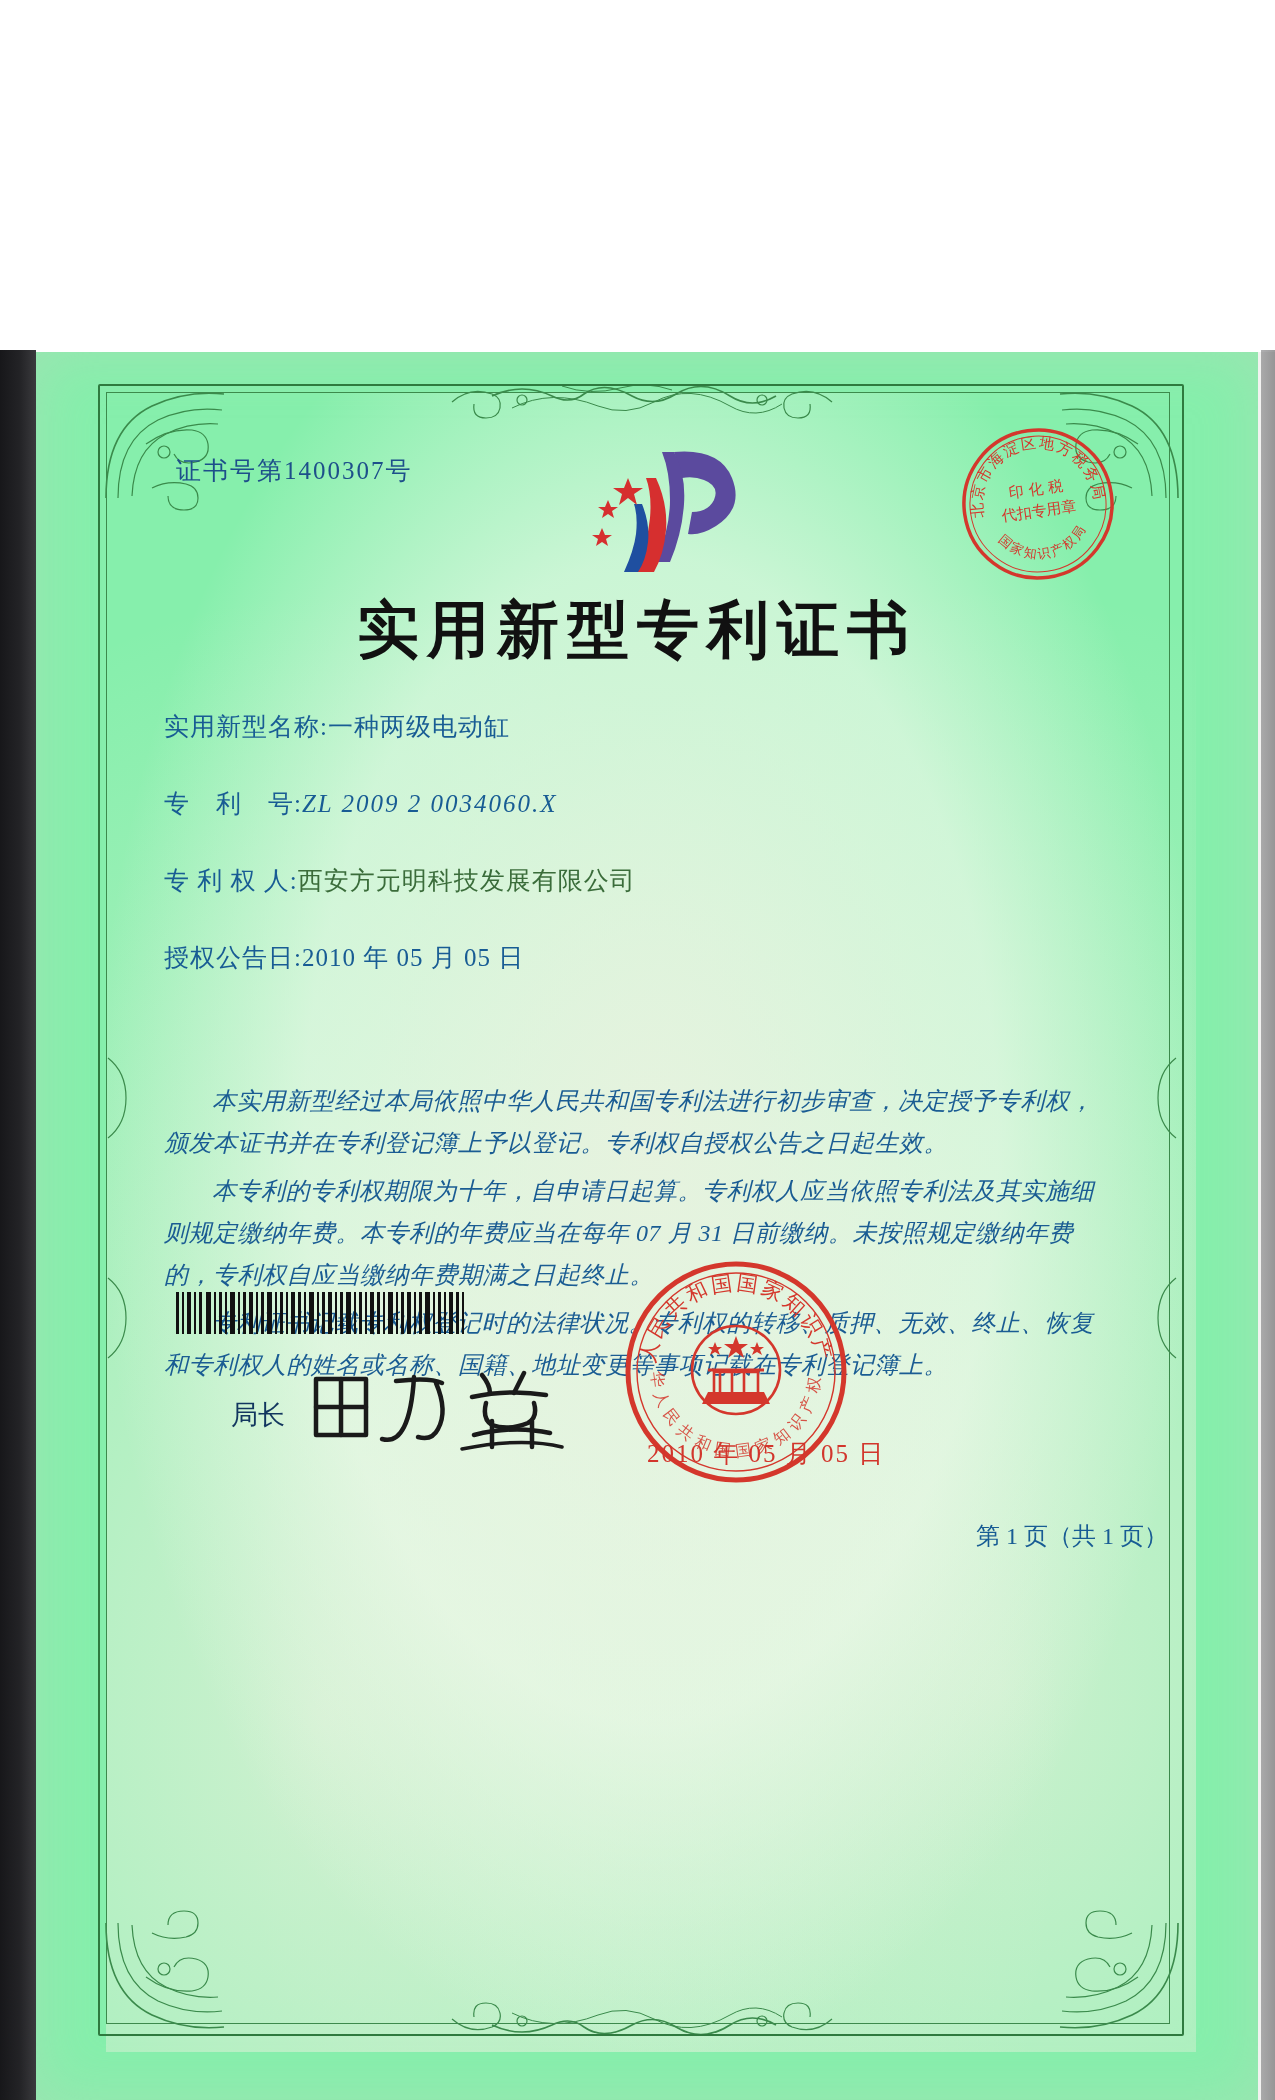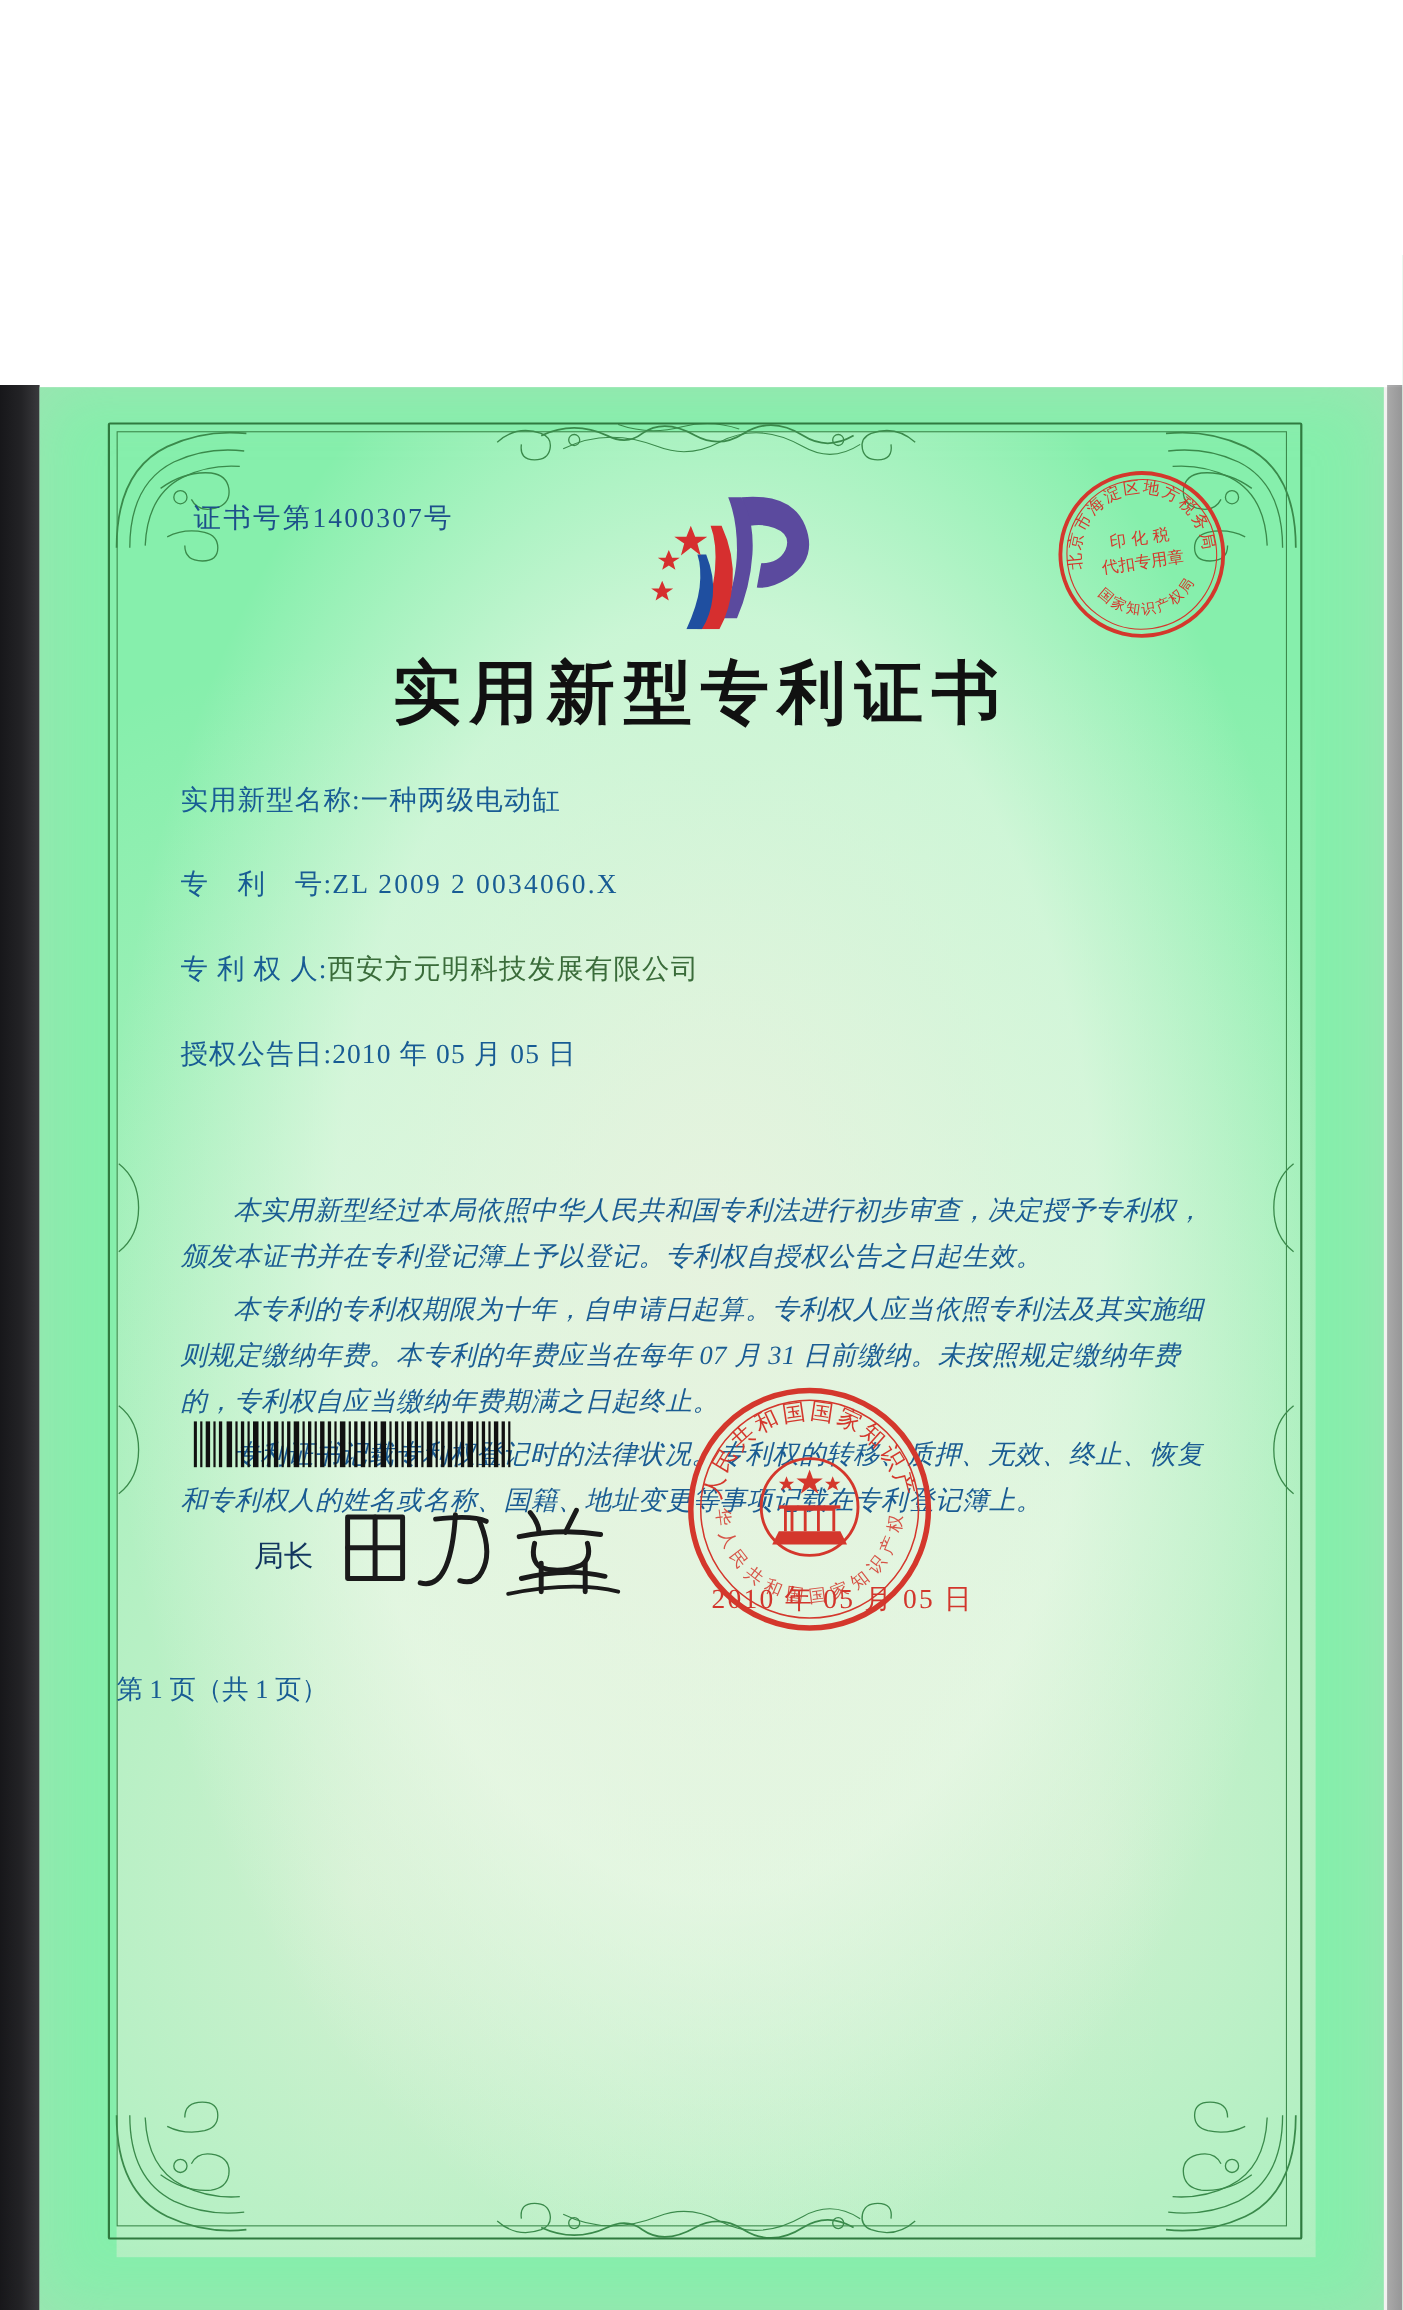--- a/index.html
+++ b/index.html
@@ -136,21 +136,21 @@
   .field {
     font-size: 25px;
     color: #185c94;
     margin-bottom: 44px;
     letter-spacing: 1px;
     white-space: nowrap;
     font-family: "Liberation Serif", serif;
   }
   .field .label { color: #185c94; }
   .field .value { color: #185c94; }
-  .field.mono .value { font-family: "Liberation Serif", serif; letter-spacing: 2px; }
+  .field.mono .value { font-family: "Liberation Serif", serif; letter-spacing: 2px; font-style: italic; }
   .field.green .value { color: #3a6c3a; }
 
   .paragraphs {
     position: absolute;
     left: 58px;
     top: 688px;
     width: 950px;
     font-size: 24px;
     line-height: 42px;
     color: #1a5c93;
@@ -204,21 +204,21 @@
     text-align: center;
     color: #d2362c;
     font-size: 25px;
     letter-spacing: 2px;
   }
 
   .page-no {
     position: absolute;
     left: 0; right: 0;
     top: 1128px;
-    text-align: left;
+    text-align: right;
     font-size: 24px;
     color: #185c94;
   }
 
   .stamp-text { fill: #d4372c; }
 </style>
 </head>
 <body>
 
 <div class="scan-page">

